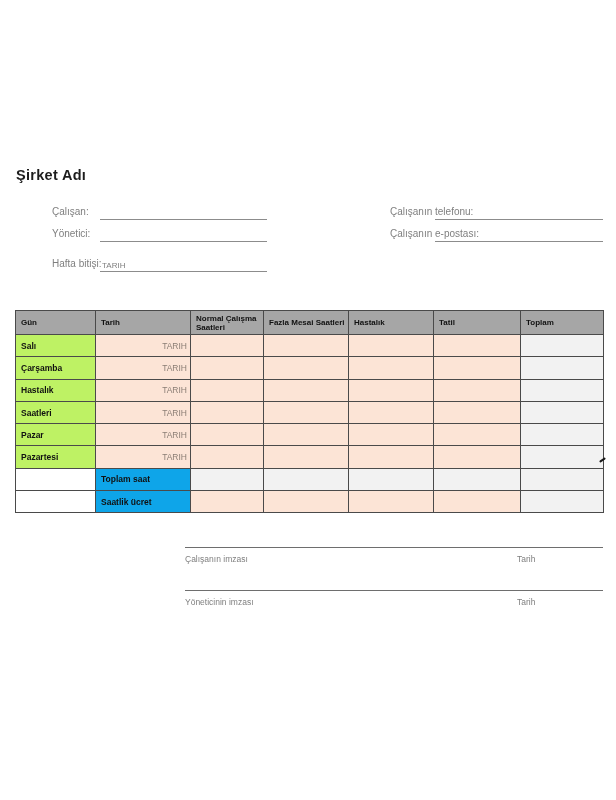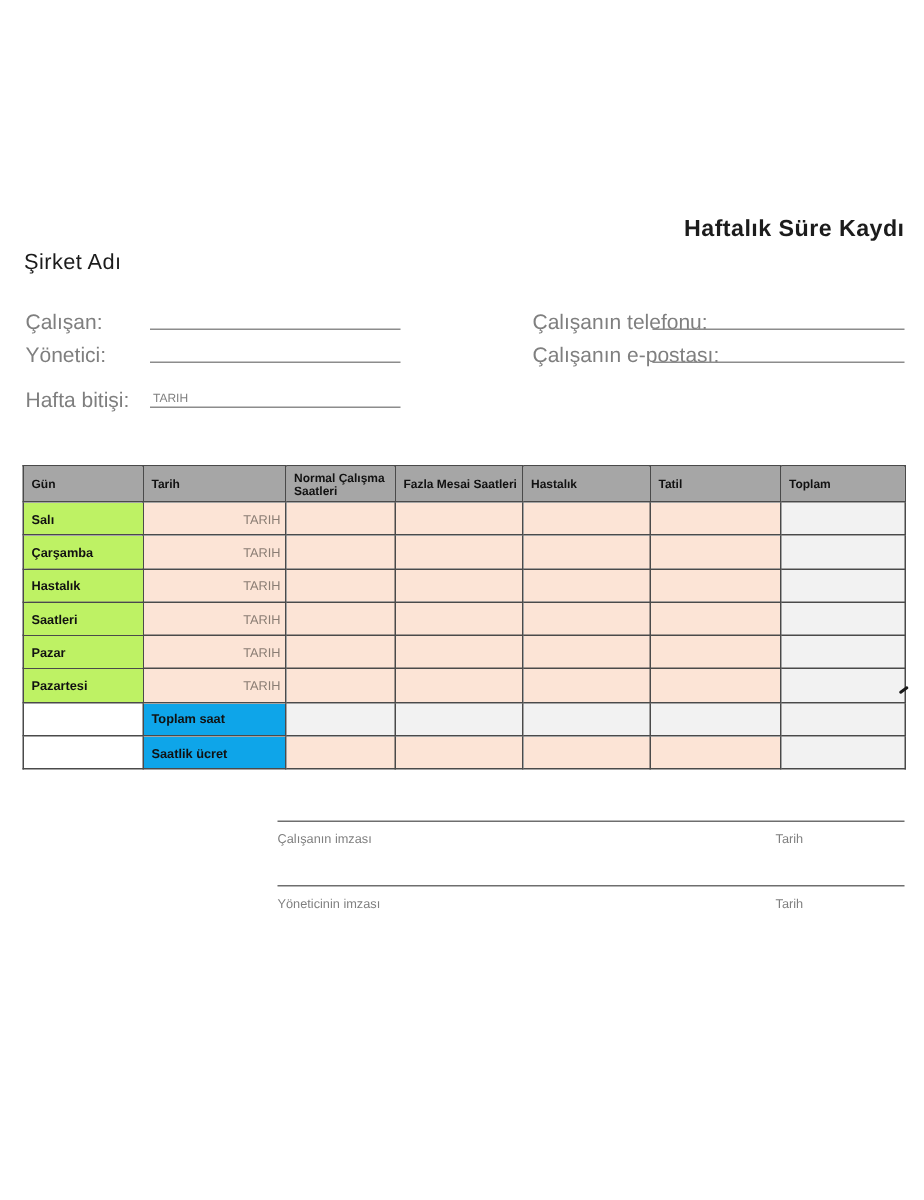--- a/index.html
+++ b/index.html
@@ -1,24 +1,24 @@
 <!DOCTYPE html>
 <html><head>
 <meta charset="utf-8">
 <style>
   html,body{margin:0;padding:0;background:#fff;}
   .page{position:relative;width:616px;height:800px;background:#ffffff;overflow:hidden;
         font-family:"Liberation Sans",sans-serif;color:#1f1f1f;}
 
   .doc-title{position:absolute;top:144px;right:13px;font-size:15.5px;font-weight:bold;
              letter-spacing:.3px;color:#1c1c1c;}
-  .company{position:absolute;top:167px;left:16px;font-size:14.5px;font-weight:normal;
+  .company{position:absolute;top:167px;left:16px;font-size:14.5px;font-weight:bold;
            letter-spacing:.3px;color:#1c1c1c;}
 
-  .flabel{position:absolute;font-size:14px;color:#7f7f7f;}
+  .flabel{position:absolute;font-size:10px;color:#7f7f7f;margin-left:35px;}
   .fline{position:absolute;height:13px;border-bottom:1px solid #8c8c8c;}
   .fline .ph{position:absolute;left:2px;bottom:1px;font-size:8px;color:#7f7f7f;}
 
   table.ts{position:absolute;left:15px;top:310px;width:588px;border-collapse:collapse;
            table-layout:fixed;border-radius:31px;}
   table.ts th, table.ts td{border:1px solid #4a4a4a;padding:0 3px 0 5px;
            font-size:8.5px;overflow:hidden;white-space:normal;}
   table.ts th{background:#a6a6a6;font-weight:bold;text-align:left;color:#111;
            font-size:8px;line-height:1.15;height:22px;vertical-align:middle;padding-top:1px;}
   table.ts td{height:21.3px;}
@@ -35,21 +35,20 @@
   .sig-label{position:absolute;font-size:8.5px;color:#7f7f7f;}
 
   .ink-mark{position:absolute;left:599px;top:459px;width:7px;height:2px;background:#1a1a1a;
             transform:rotate(-35deg);border-radius:1px;}
 </style>
 </head>
 <body>
 
 <div class="page">
 
-  <div class="doc-title">Haftalık Süre Kaydı</div>
   <div class="company">Şirket Adı</div>
 
   <div class="flabel" style="left:17px;top:206px">Çalışan:</div>
   <div class="fline" style="left:100px;top:206px;width:167px">
       <span class="ph"></span>
     </div>
 
   <div class="flabel" style="left:355px;top:206px">Çalışanın telefonu:</div>
   <div class="fline" style="left:435px;top:206px;width:168px">
       <span class="ph"></span>

